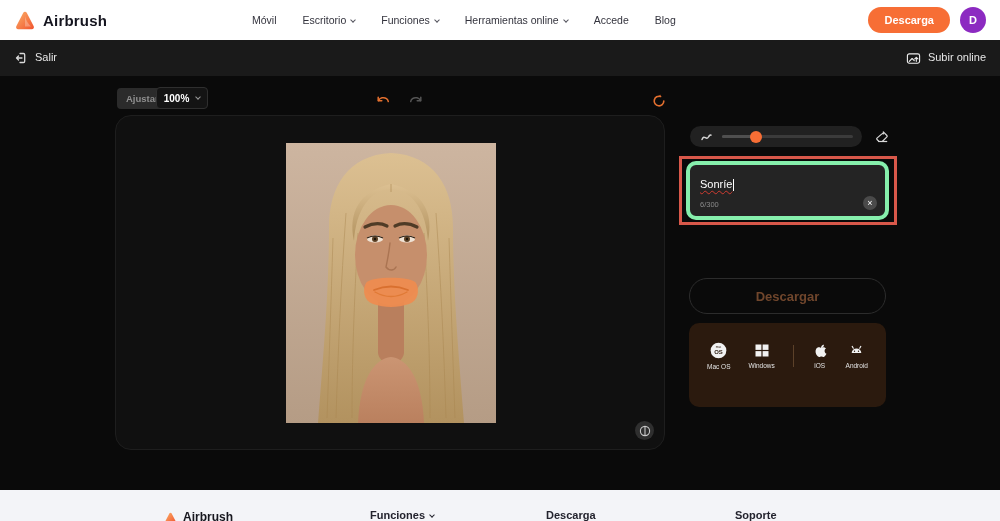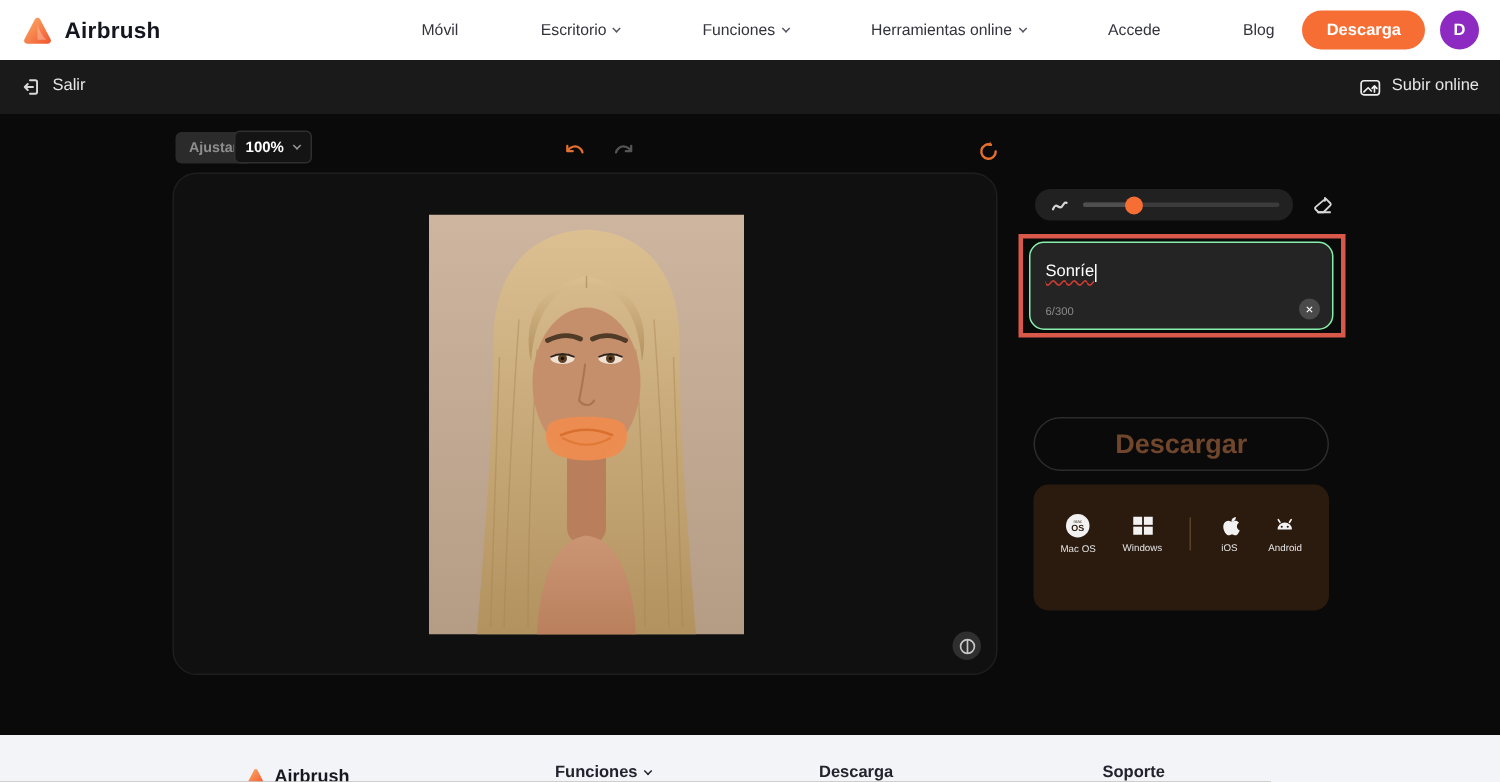--- a/index.html
+++ b/index.html
@@ -5,21 +5,21 @@
   * { margin:0; padding:0; box-sizing:border-box; }
   html,body { width:1000px; height:521px; overflow:hidden; background:#fff;
     font-family:"Liberation Sans", sans-serif; }
   .chev { display:inline-block; width:5px; height:5px; border-right:1.5px solid currentColor;
     border-bottom:1.5px solid currentColor; transform:rotate(45deg); margin-left:5px; margin-bottom:2px; }
 
   
   .topbar { height:40px; background:#fff; display:flex; align-items:center; padding:0 14px; position:relative; }
   .brand { display:flex; align-items:center; gap:7px; font-weight:bold; font-size:15px; color:#15151f; letter-spacing:.2px; }
   .main-nav { position:absolute; left:252px; top:0; height:40px; display:flex; align-items:center; gap:26px; }
-  .nav-item { font-size:10.5px; color:#33333d; cursor:pointer; white-space:nowrap;margin-left:29px; }
+  .nav-item { font-size:10.5px; color:#33333d; cursor:pointer; white-space:nowrap; }
   .nav-item .chev { color:#55555f; width:4px; height:4px; }
   .top-right { margin-left:auto; display:flex; align-items:center; gap:10px; }
   .dl-btn { height:26px; padding:0 16px; border:none; border-radius:14px; background:#f76e35;
     color:#fff; font-weight:bold; font-size:11px; font-family:inherit; cursor:pointer; }
   .avatar { width:26px; height:26px; border-radius:50%; background:#8c2ac1; color:#fff;
     font-size:11px; font-weight:bold; display:flex; align-items:center; justify-content:center; cursor:pointer; }
 
   
   .editorbar { height:36px; background:#1a1a1a; display:flex; align-items:center;
     justify-content:space-between; padding:0 14px; }
@@ -47,37 +47,37 @@
     align-items:center; padding:0 9px; gap:9px; }
   .slider { position:relative; flex:1; height:3px; background:#3b3b3b; border-radius:2px; cursor:pointer; }
   .slider-fill { position:absolute; left:0; top:0; height:3px; width:26%; background:#4f4f4f; border-radius:2px; }
   .slider-thumb { position:absolute; left:26%; top:50%; transform:translate(-50%,-50%); width:12px; height:12px;
     border-radius:50%; background:#f76e35; }
   .eraser-btn { margin-left:12px; background:none; border:none; cursor:pointer; padding:0; width:16px; height:16px; }
 
   .highlight-box { position:absolute; left:679px; top:80px; width:218px; height:69px;
     border:3px solid #d8584a; pointer-events:none; }
   .prompt-box { position:absolute; left:686px; top:85px; width:203px; height:59px; background:#242424;
-    border:1px solid #86efac; border-radius:10px; padding:9px 10px; cursor:text; }
+    border:4px solid #86efac; border-radius:10px; padding:9px 10px; cursor:text; }
   .prompt-text { font-size:11px; color:#fff; text-decoration:underline; text-decoration-style:wavy;
     text-decoration-color:#cf3b30; text-decoration-thickness:1px; text-underline-offset:2px; }
   .caret { display:inline-block; width:1px; height:12px; background:#fff; vertical-align:text-bottom; margin-left:1px; }
   .char-count { position:absolute; left:10px; bottom:7px; font-size:7.5px; color:#8a8a8a;text-align:right; }
   .clear-btn { position:absolute; right:8px; bottom:6px; width:14px; height:14px; border-radius:50%;
     background:#4a4a4a; border:none; color:#fff; font-size:9px; line-height:13px; text-align:center; cursor:pointer; padding:0; }
 
   .generate-btn { position:absolute; left:689px; top:156px; width:197px; height:38px; border:none;
     border-radius:19px; background:linear-gradient(180deg,#f77d3d,#f2672c); cursor:pointer;
     display:flex; flex-direction:column; align-items:center; justify-content:center; gap:1px; font-family:inherit; }
   .gen-main { display:flex; align-items:center; gap:7px; color:#fff; font-weight:bold; font-size:12.5px; }
   .gen-sub { font-size:7.5px; color:rgba(255,255,255,.95); }
   .gen-sub b { font-size:8.5px; }
 
   .download2-btn { position:absolute; left:689px; top:202px; width:197px; height:36px; border-radius:18px;
-    background:transparent; border:1px solid #2c2c2c; color:#70462c; font-weight:bold; font-size:18px;
+    background:transparent; border:1px solid #2c2c2c; color:#70462c; font-weight:bold; font-size:13px;
     font-family:inherit; cursor:pointer; }
 
   .promo { position:absolute; left:689px; top:247px; width:197px; height:84px; background:#2b1a0e;
     border-radius:10px; padding:11px 12px 8px; }
   .promo-title { color:#ee8335; font-weight:bold; font-size:8.5px; text-align:center; line-height:1.55; }
   .platforms { display:flex; align-items:flex-start; justify-content:space-between; margin-top:8px; padding:0 6px; }
   .platform { display:flex; flex-direction:column; align-items:center; gap:4px; cursor:pointer; }
   .platform-label { font-size:6.5px; color:#e3e3e3; white-space:nowrap; }
   .plat-divider { width:1px; height:22px; background:#5c4129; margin-top:3px; }
 

